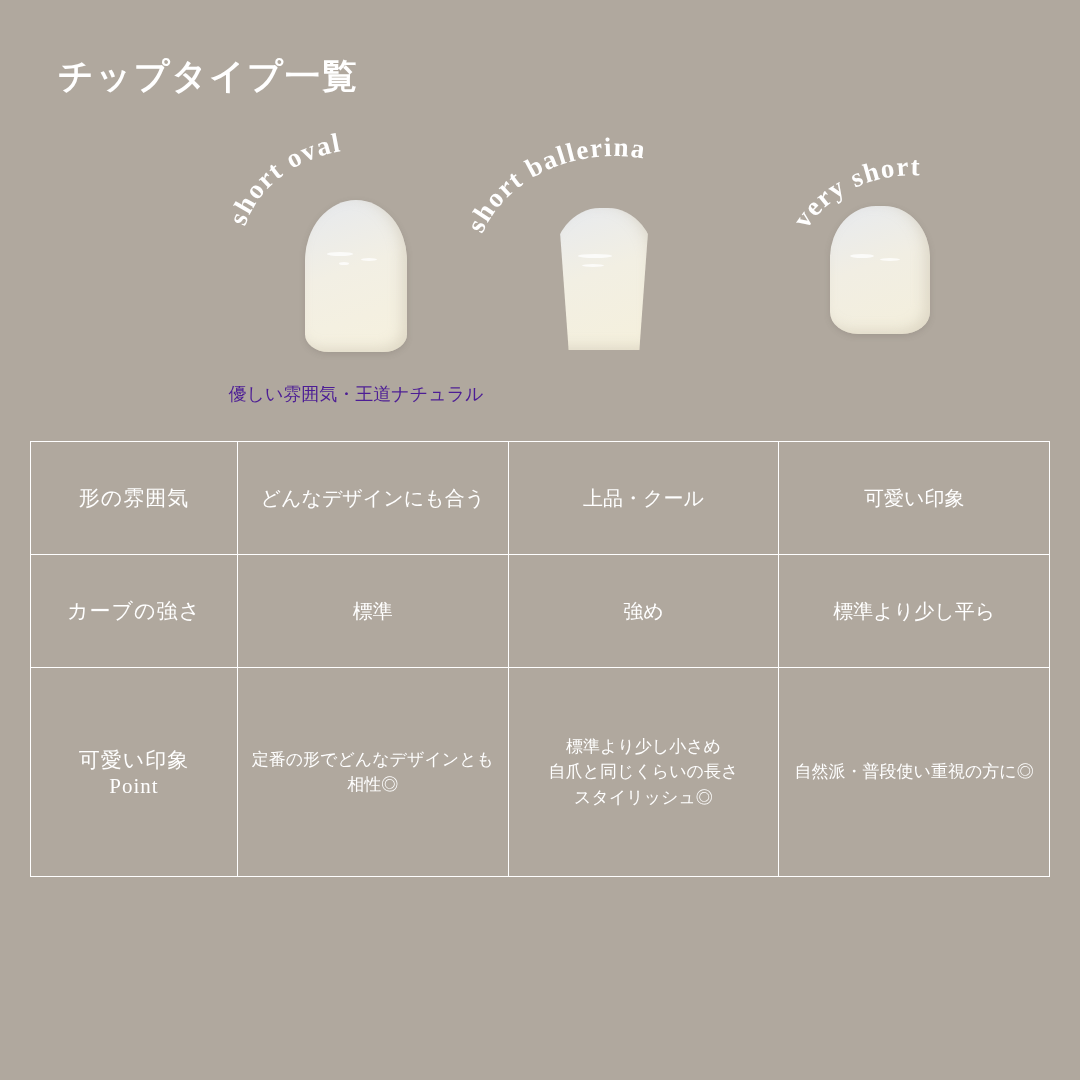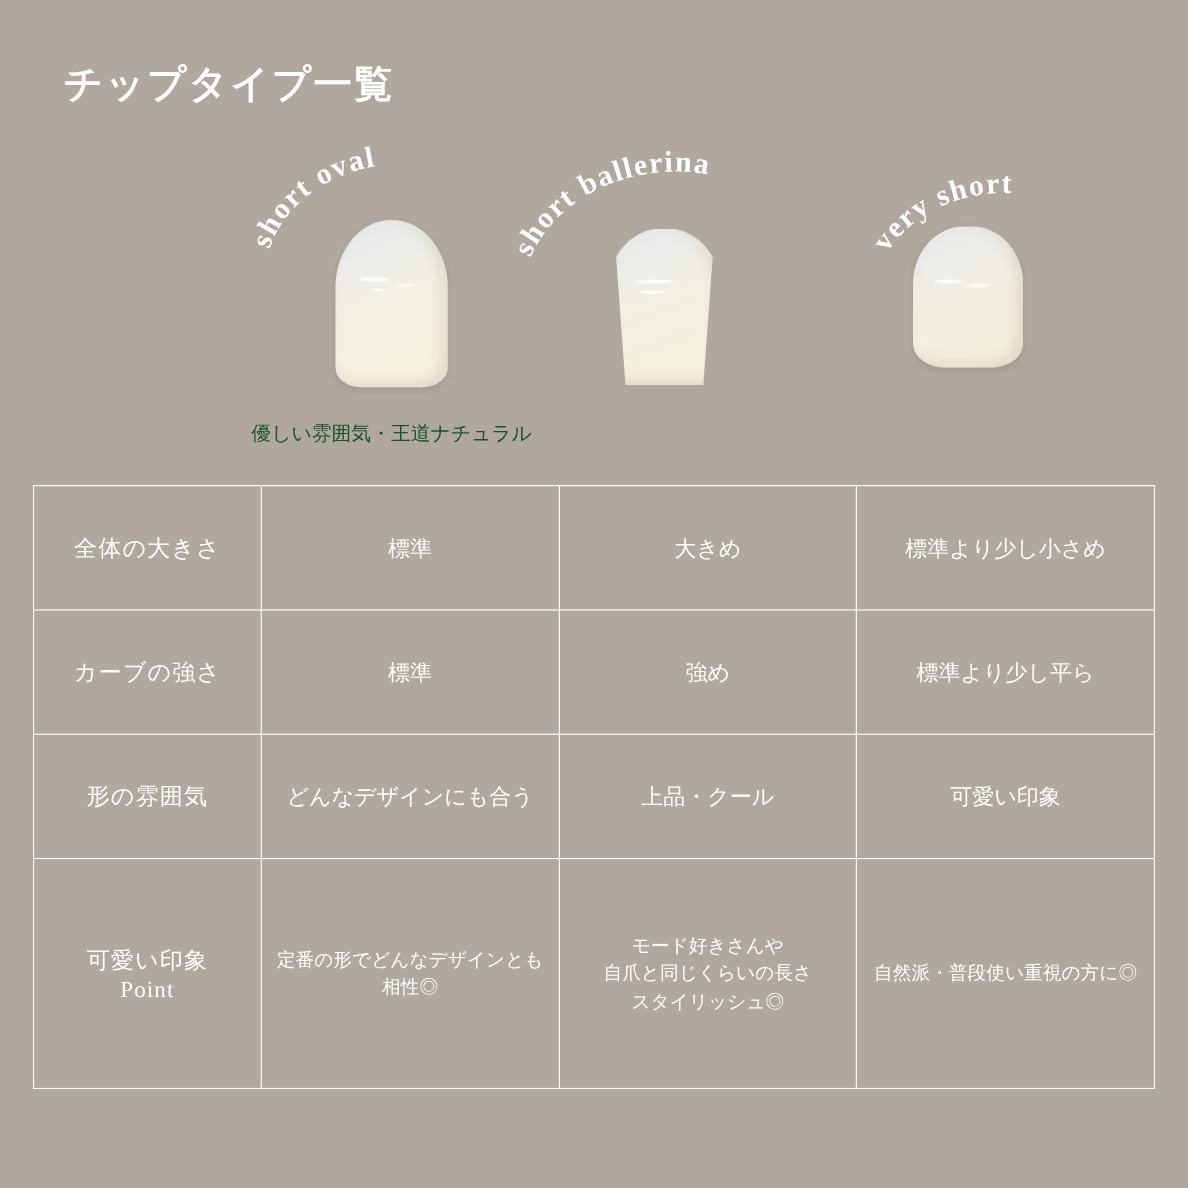--- a/index.html
+++ b/index.html
@@ -100,21 +100,21 @@
     filter: blur(0.4px);
   }
 
   .caption {
     position: absolute;
     top: 252px;
     left: 0;
     width: 300px;
     text-align: center;
     font-size: 18px;
-    color: #14532d;
+    color: #4c1d95;
     font-family: Liberation Mono, monospace;
   }
 
   
   table.spec {
     position: absolute;
     left: 30px;
     top: 441px;
     width: 1020px;
     border-collapse: collapse;
@@ -190,47 +190,41 @@
       <span class="shine" style="left:20px;top:48px;width:24px;height:4px;"></span>
       <span class="shine" style="left:50px;top:52px;width:20px;height:3px;"></span>
     </div>
   </div>
 
 </div>
 
 <table class="spec">
   <tbody>
     <tr class="r-normal">
-      <td class="label">全体の大きさ</td>
-      <td class="val">標準</td>
-      <td class="val">大きめ</td>
-      <td class="val">標準より少し小さめ</td>
+      <td class="label">形の雰囲気</td>
+      <td class="val">どんなデザインにも合う</td>
+      <td class="val">上品・クール</td>
+      <td class="val">可愛い印象</td>
     </tr>
     <tr class="r-normal">
       <td class="label">カーブの強さ</td>
       <td class="val">標準</td>
       <td class="val">強め</td>
       <td class="val">標準より少し平ら</td>
-    </tr>
-    <tr class="r-normal">
-      <td class="label">形の雰囲気</td>
-      <td class="val">どんなデザインにも合う</td>
-      <td class="val">上品・クール</td>
-      <td class="val">可愛い印象</td>
     </tr>
     <tr class="r-tall">
       <td class="label">
           <span class="cell-line">可愛い印象</span>
           <span class="cell-line">Point</span>
         </td>
       <td class="val small">
           <span class="cell-line">定番の形でどんなデザインとも</span>
           <span class="cell-line">相性◎</span>
         </td>
       <td class="val small">
-          <span class="cell-line">モード好きさんや</span>
+          <span class="cell-line">標準より少し小さめ</span>
           <span class="cell-line">自爪と同じくらいの長さ</span>
           <span class="cell-line">スタイリッシュ◎</span>
         </td>
       <td class="val small">自然派・普段使い重視の方に◎</td>
     </tr>
   </tbody>
 </table>
 
 </body></html>

